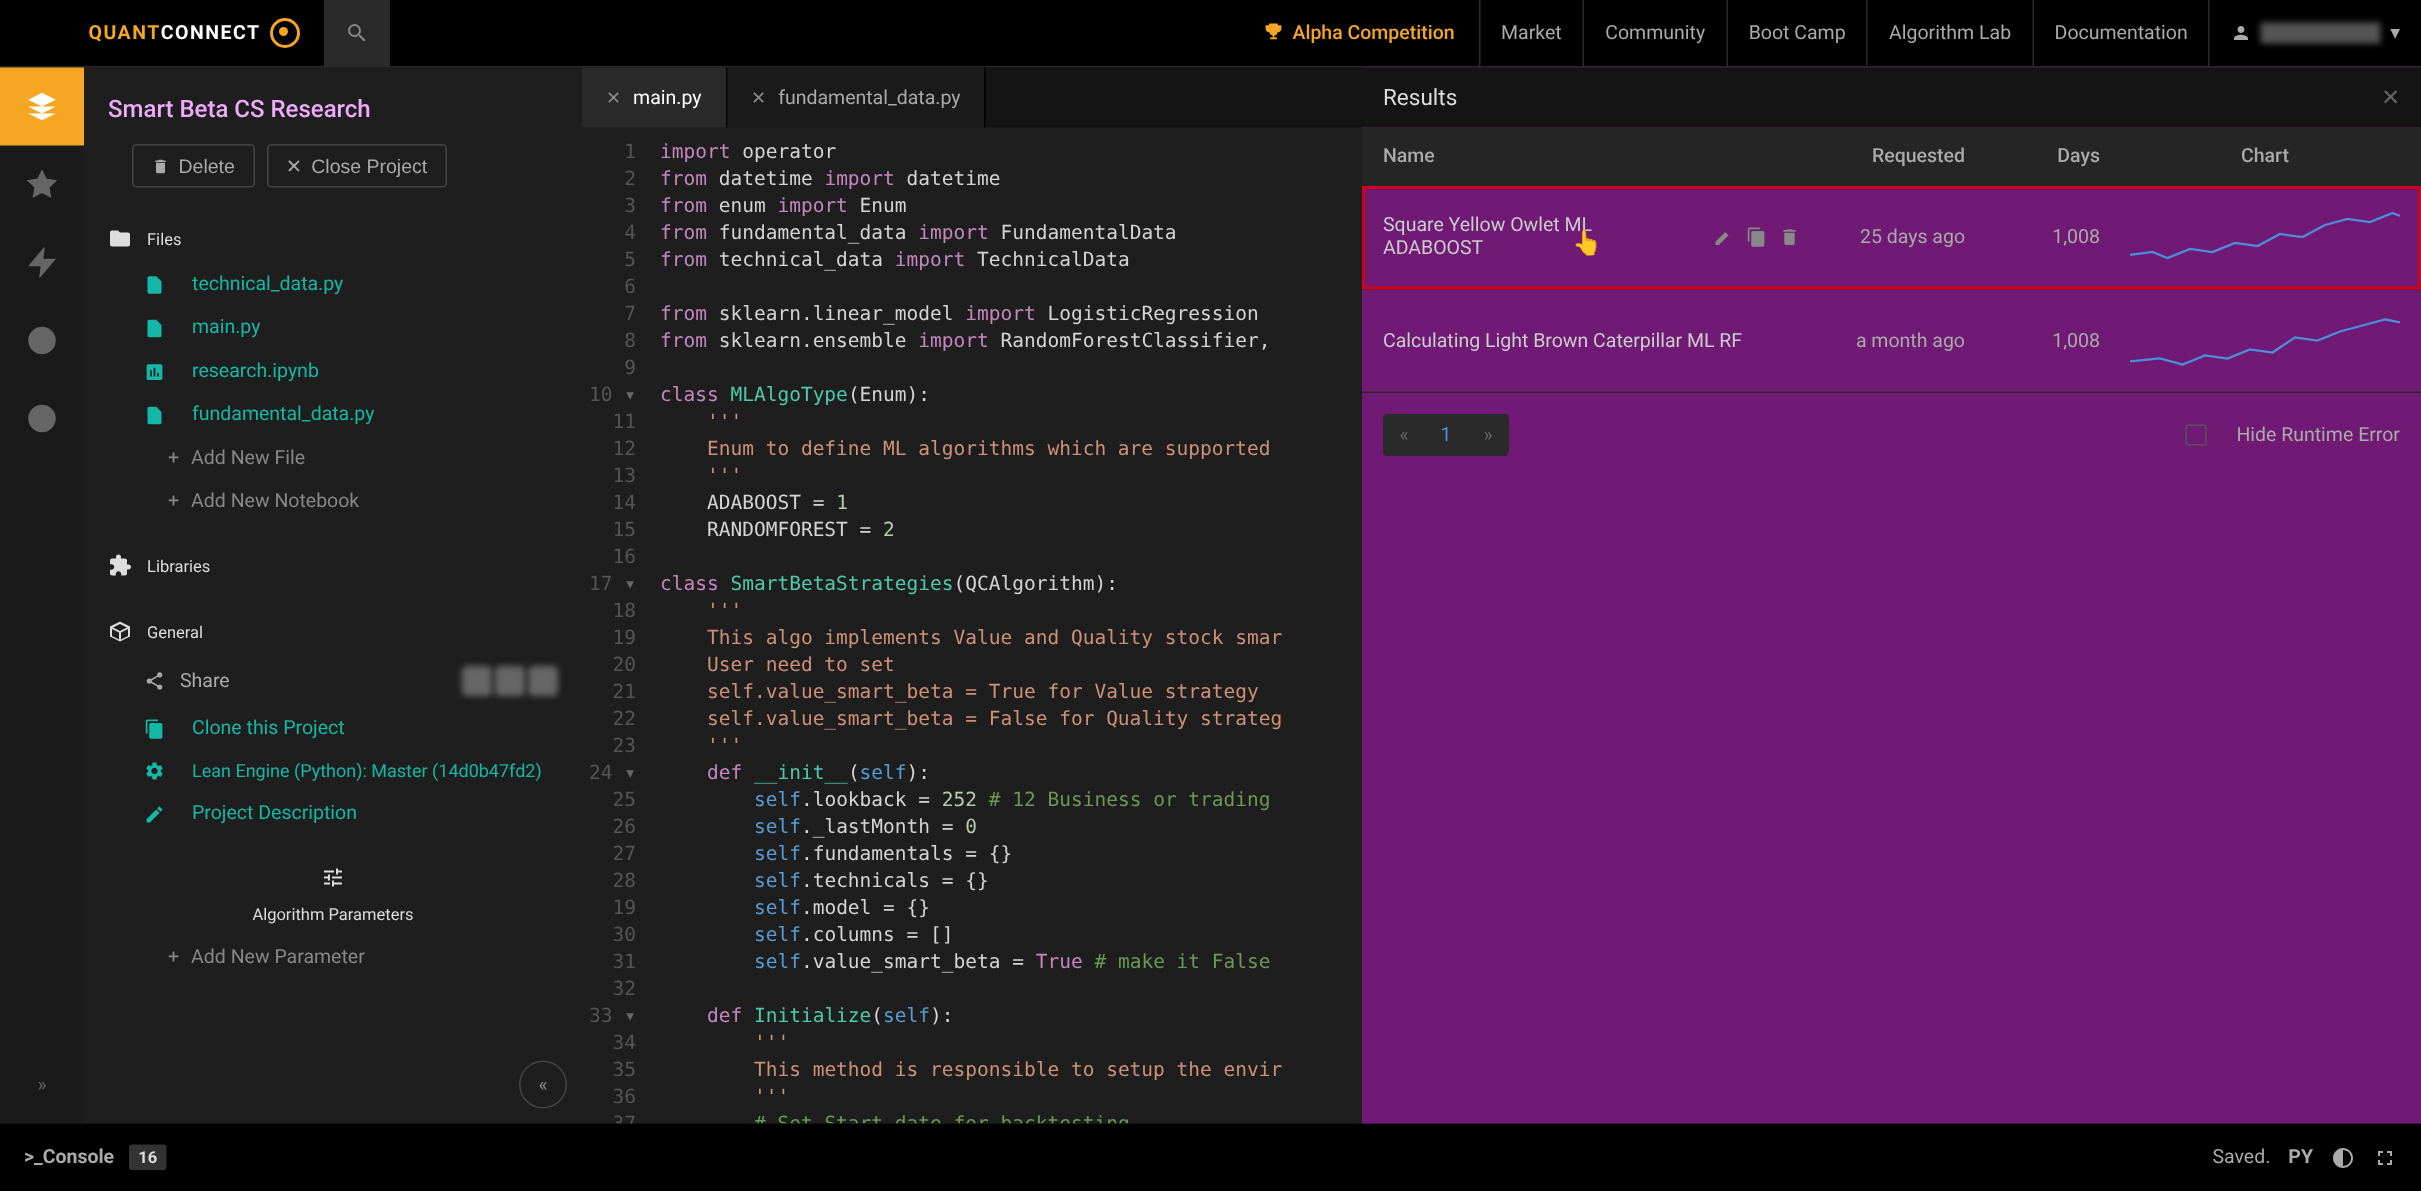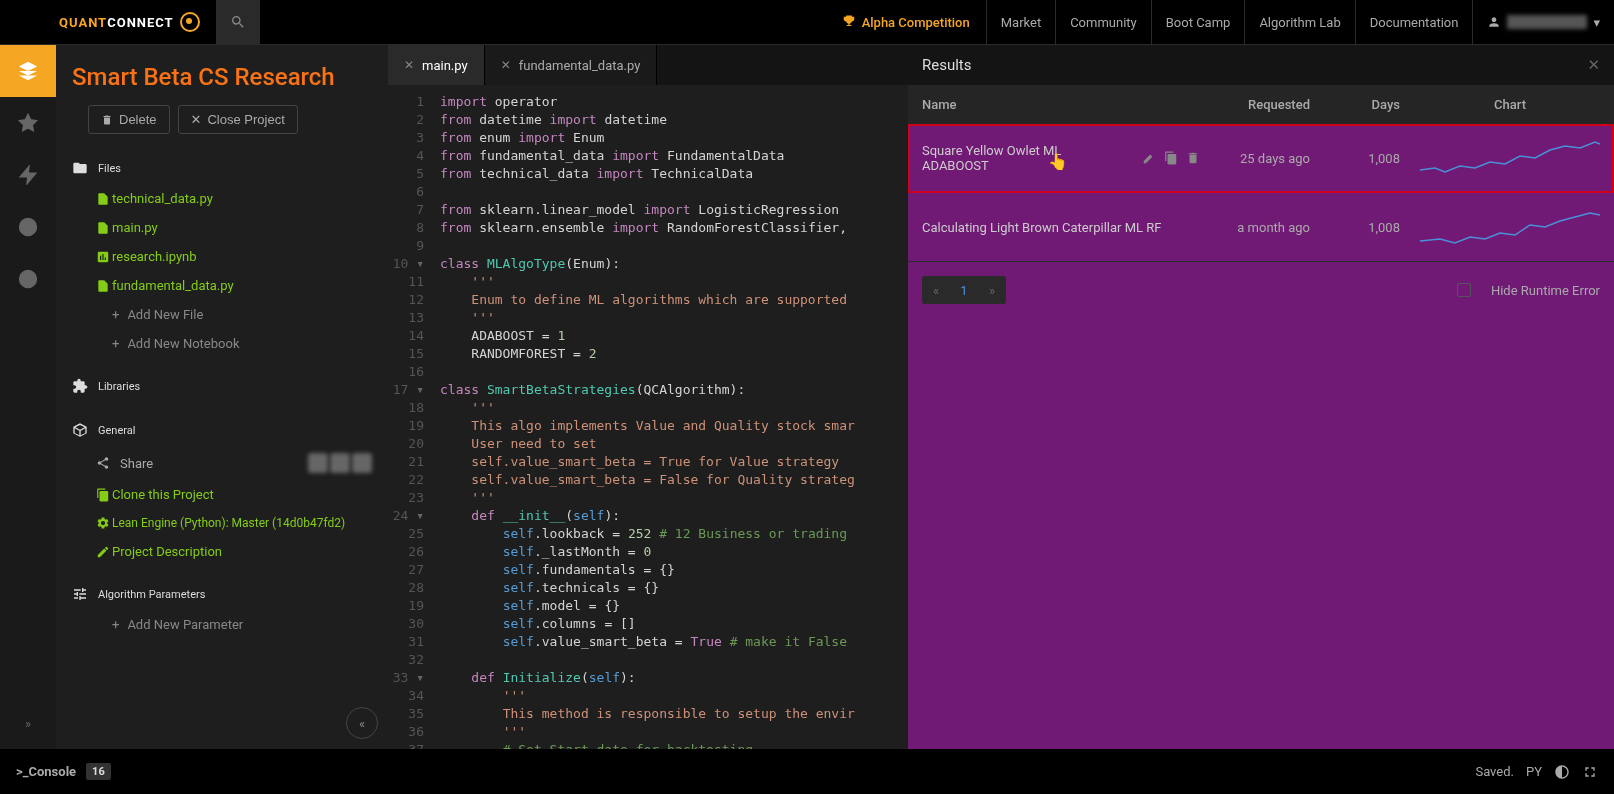--- a/index.html
+++ b/index.html
@@ -113,22 +113,22 @@
 
 
 .sidebar {
   width: 332px;
   background: #1e1e1e;
   padding: 18px 16px;
   overflow-y: auto;
   position: relative;
 }
 .project-title {
-  color: #f97316;
-  font-size: 24px;
+  color: #f0abfc;
+  font-size: 16px;
   font-weight: 500;
   margin-bottom: 14px;
 }
 .btn-row { display: flex; gap: 8px; margin-bottom: 18px; padding-left: 16px; }
 .btn {
   background: transparent;
   border: 1px solid #444;
   color: #aaa;
   padding: 6px 12px;
   border-radius: 3px;
@@ -141,23 +141,23 @@
   display: flex;
   align-items: center;
   gap: 10px;
   padding: 8px 0;
   color: #ddd;
   font-size: 11px;
 }
 .file-item, .sub-item {
   display: flex;
   align-items: center;
-  gap: 2px;
+  gap: 18px;
   padding: 7px 0 7px 24px;
-  color: #84cc16;
+  color: #14b8a6;
   font-size: 13px;
 }
 .add-item {
   display: flex;
   align-items: center;
   gap: 8px;
   padding: 7px 0 7px 40px;
   color: #888;
   font-size: 13px;
 }
@@ -499,21 +499,21 @@
         </svg>
       <span style="font-size:12px;">Lean Engine (Python):   Master (14d0b47fd2)</span>
     </div>
     <div class="sub-item">
       <svg width="14" height="14" viewBox="0 0 24 24">
           <path d="M3 17.25V21h3.75L17.81 9.94l-3.75-3.75L3 17.25zM20.71 7.04c.39-.39.39-1.02 0-1.41l-2.34-2.34c-.39-.39-1.02-.39-1.41 0l-1.83 1.83 3.75 3.75 1.83-1.83z"></path>
         </svg>
       <span>Project Description</span>
     </div>
 
-    <div class="section" style="margin-top:12px;">
+    <div class="section" style="margin-top:12px;flex-direction:column;">
       <svg width="16" height="16" viewBox="0 0 24 24">
           <path d="M3 17v2h6v-2H3zM3 5v2h10V5H3zm10 16v-2h8v-2h-8v-2h-2v6h2zM7 9v2H3v2h4v2h2V9H7zm14 4v-2H11v2h10zm-6-4h2V7h4V5h-4V3h-2v6z"></path>
         </svg>
       <span>Algorithm Parameters</span>
     </div>
     <div class="add-item">
       <span>+</span>
       <span>Add New Parameter</span>
     </div>
 
@@ -643,21 +643,21 @@
   </div>
 </div>
 
 <div class="footer">
   <div class="footer-left">
     <span style="font-weight:bold;">&gt;_Console</span>
     <span class="badge">16</span>
   </div>
   <div class="footer-right">
     <span>Saved.</span>
-    <span style="font-weight:normal;">PY</span>
+    <span style="font-weight:bold;">PY</span>
     <svg width="16" height="16" viewBox="0 0 24 24">
         <path d="M12 2C6.48 2 2 6.48 2 12s4.48 10 10 10 10-4.48 10-10S17.52 2 12 2zm0 18V4c4.41 0 8 3.59 8 8s-3.59 8-8 8z"></path>
       </svg>
     <svg width="16" height="16" viewBox="0 0 24 24">
         <path d="M7 14H5v5h5v-2H7v-3zm-2-4h2V7h3V5H5v5zm12 7h-3v2h5v-5h-2v3zM14 5v2h3v3h2V5h-5z"></path>
       </svg>
   </div>
 </div>
 
 </body></html>

